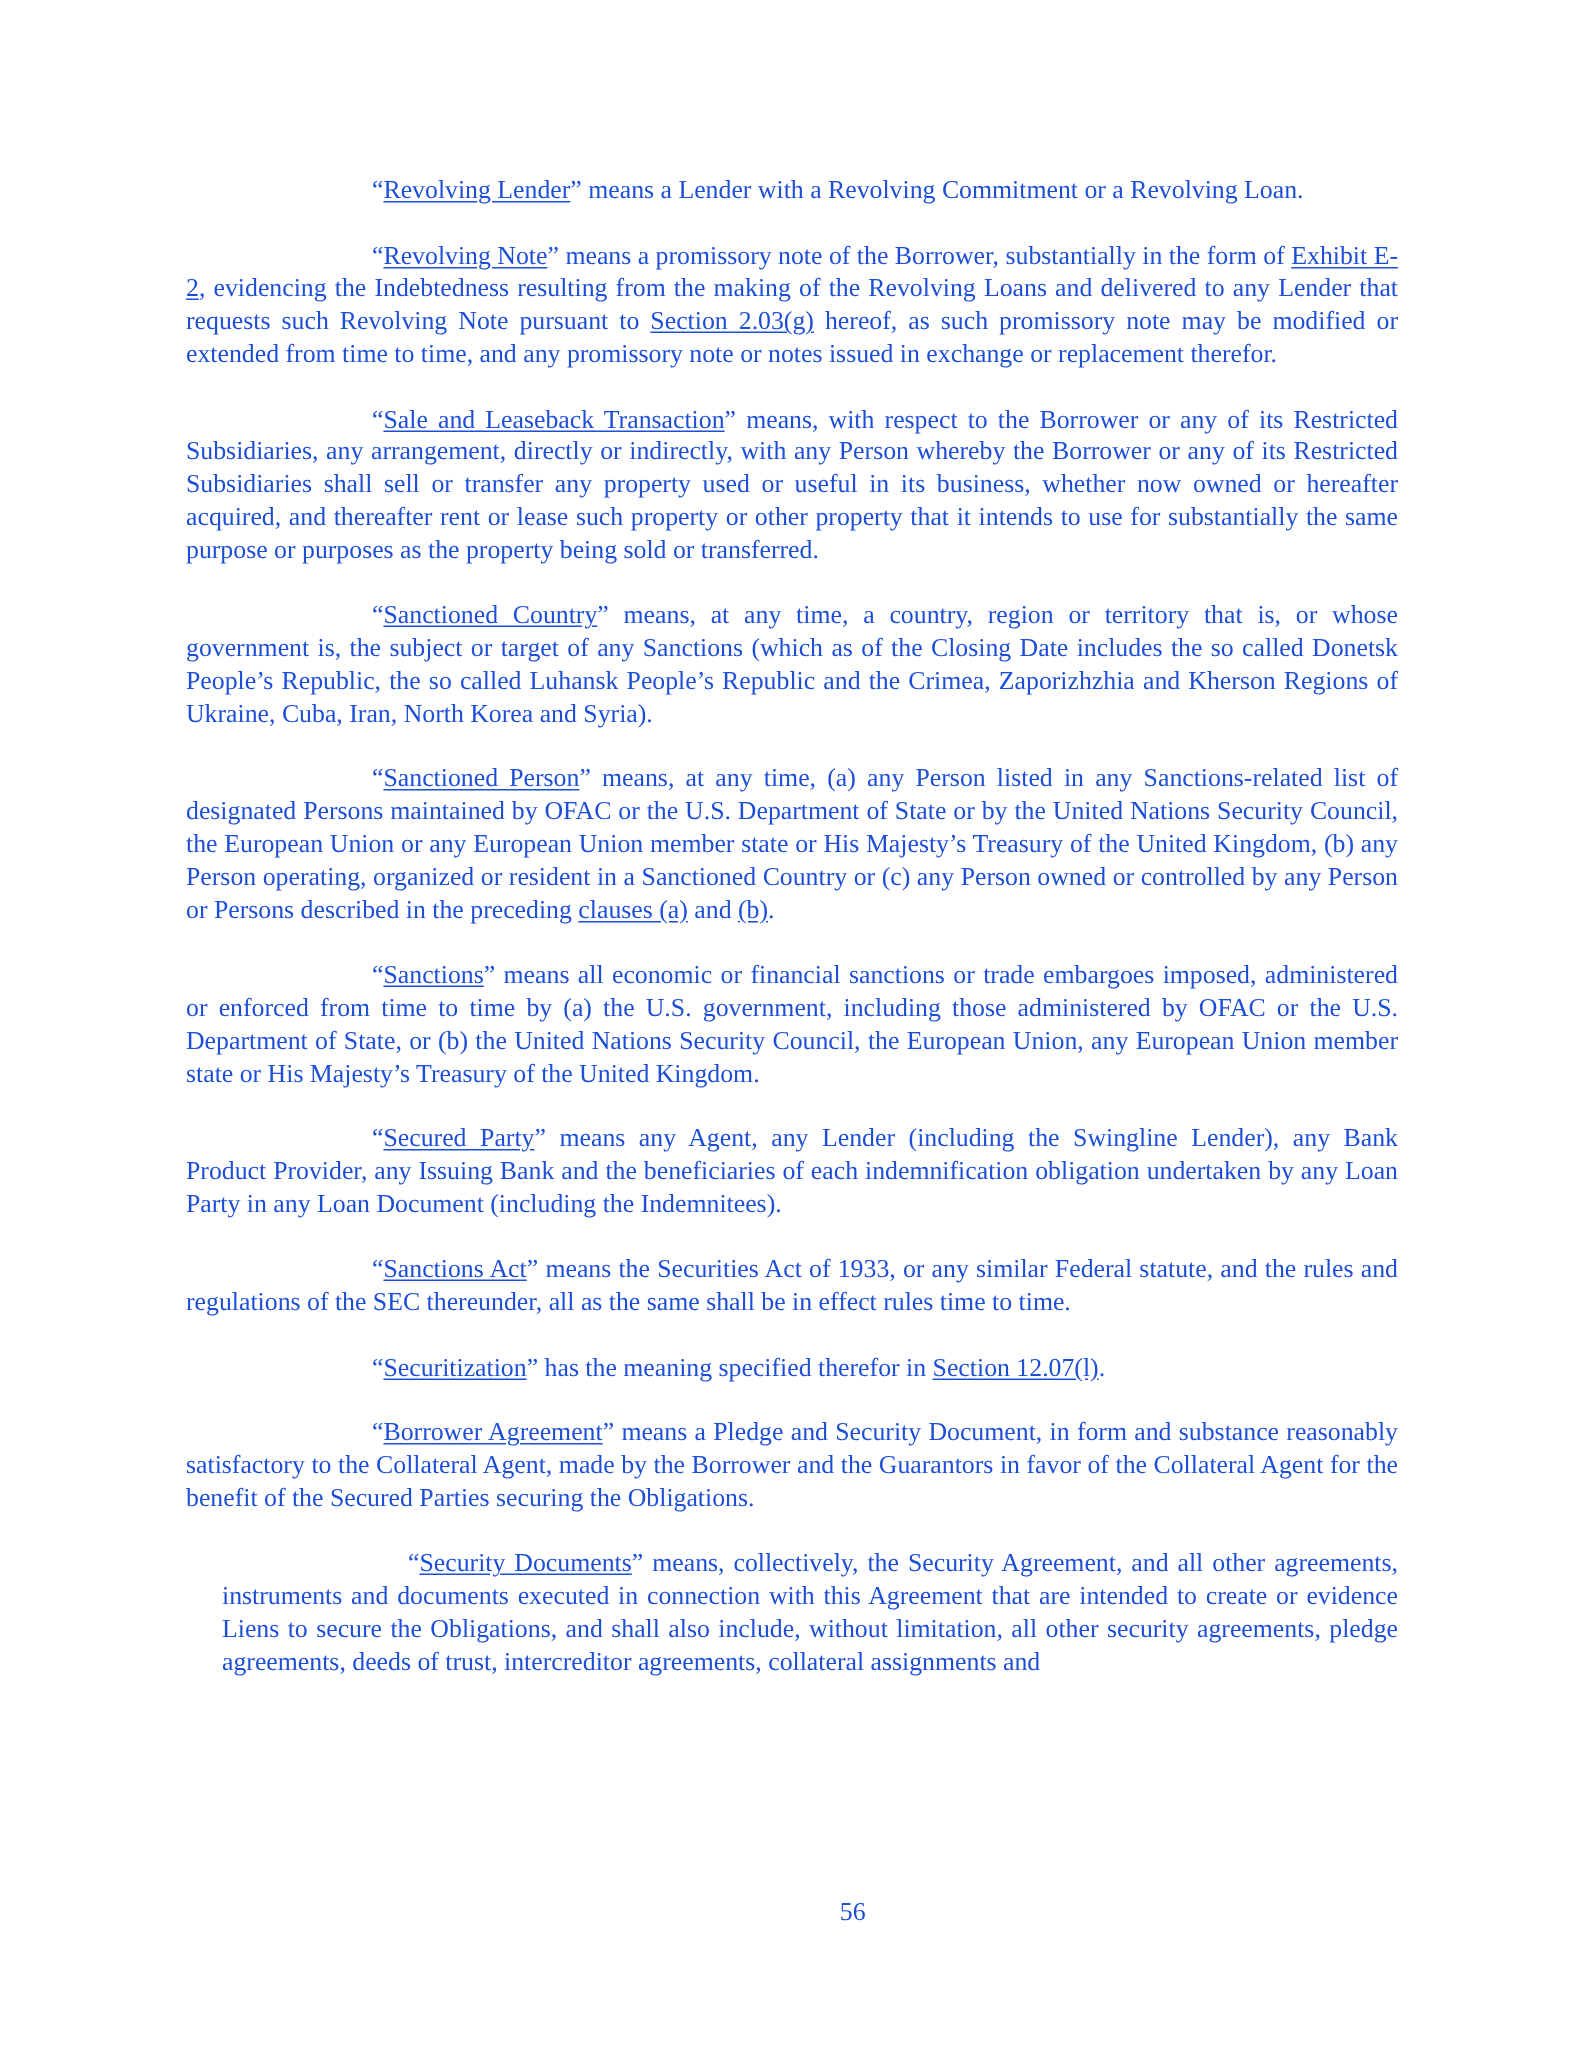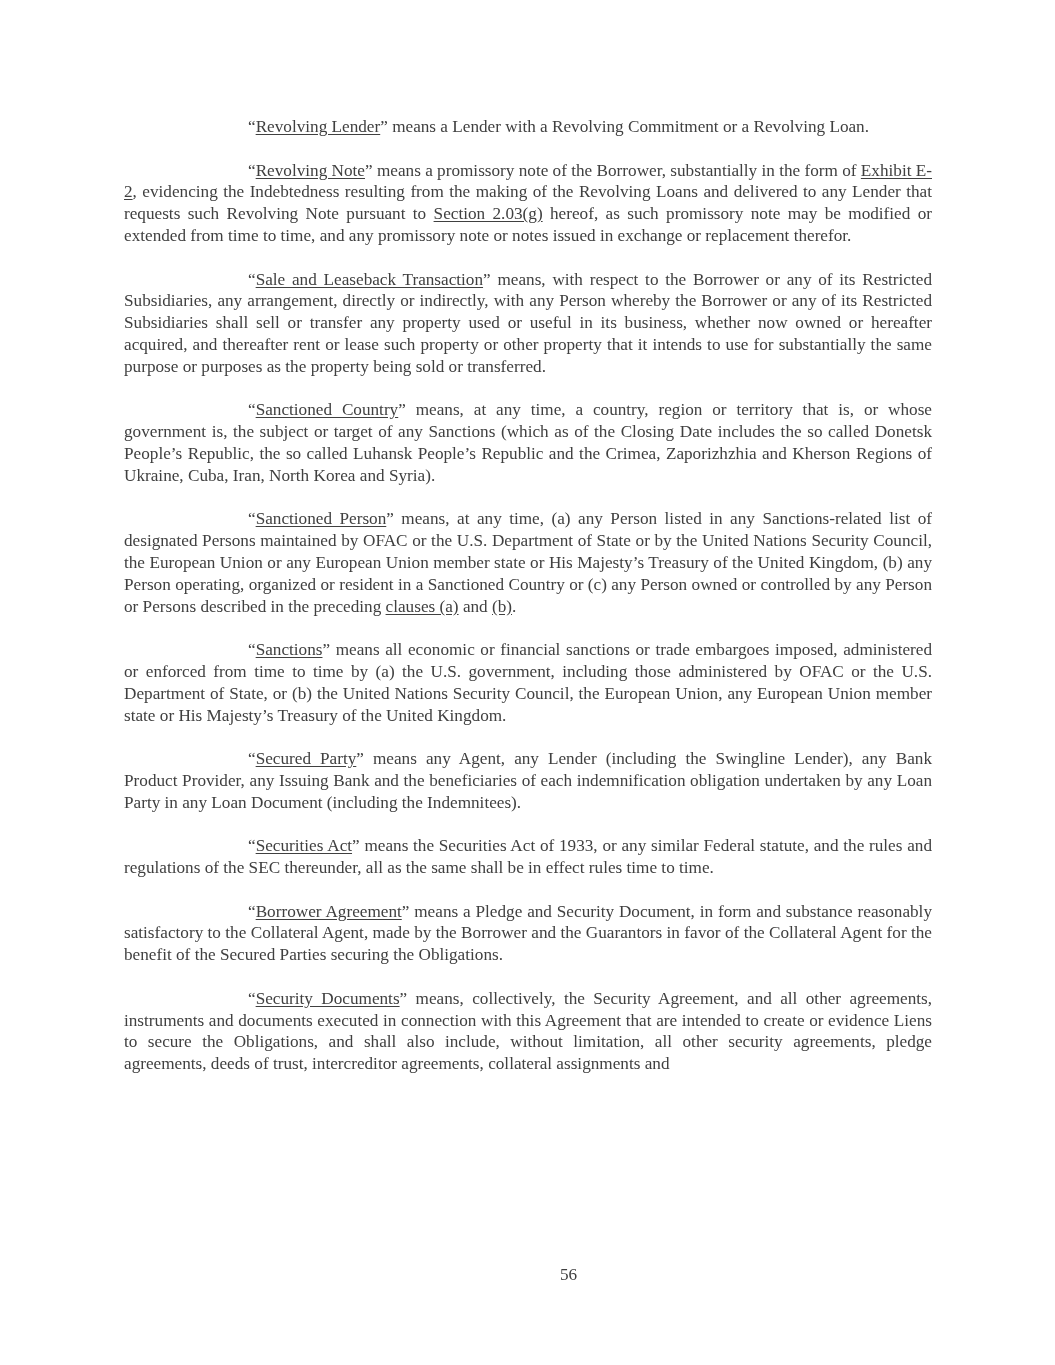--- a/index.html
+++ b/index.html
@@ -5,39 +5,40 @@
   html, body {
     margin: 0;
     padding: 0;
     background: #ffffff;
   }
   .page {
     position: relative;
     width: 1055px;
     height: 1365px;
     background: #ffffff;
-    color: #404040;
+    color: #1d4ed8;
     font-family: "Liberation Serif", "DejaVu Serif", serif;
     font-size: 17.2px;
     line-height: 21.8px;
     overflow: hidden;
   }
   .content {
     position: absolute;
     left: 124px;
     top: 116px;
     width: 808px;
   }
   .para {
     margin: 0 0 21.8px 0;
     text-align: justify;
     text-indent: 124px;
   }
   .para:last-child {
     margin-bottom: 0;
+    margin-left: 24px;
   }
   .u {
     text-decoration: underline;
     text-underline-offset: 2px;
   }
   .page-number {
     position: absolute;
     left: 0;
     top: 1264px;
     width: 100%;
@@ -50,18 +51,19 @@
 
 <div class="page">
   <div class="content">
       <p class="para"><span>“</span><span class="u">Revolving Lender</span><span>” means a Lender with a Revolving Commitment or a Revolving Loan.</span></p>
       <p class="para"><span>“</span><span class="u">Revolving Note</span><span>” means a promissory note of the Borrower, substantially in the form of </span><span class="u">Exhibit E-2</span><span>, evidencing the Indebtedness resulting from the making of the Revolving Loans and delivered to any Lender that requests such Revolving Note pursuant to </span><span class="u">Section 2.03(g)</span><span> hereof, as such promissory note may be modified or extended from time to time, and any promissory note or notes issued in exchange or replacement therefor.</span></p>
       <p class="para"><span>“</span><span class="u">Sale and Leaseback Transaction</span><span>” means, with respect to the Borrower or any of its Restricted Subsidiaries, any arrangement, directly or indirectly, with any Person whereby the Borrower or any of its Restricted Subsidiaries shall sell or transfer any property used or useful in its business, whether now owned or hereafter acquired, and thereafter rent or lease such property or other property that it intends to use for substantially the same purpose or purposes as the property being sold or transferred.</span></p>
       <p class="para"><span>“</span><span class="u">Sanctioned Country</span><span>” means, at any time, a country, region or territory that is, or whose government is, the subject or target of any Sanctions (which as of the Closing Date includes the so called Donetsk People’s Republic, the so called Luhansk People’s Republic and the Crimea, Zaporizhzhia and Kherson Regions of Ukraine, Cuba, Iran, North Korea and Syria).</span></p>
       <p class="para"><span>“</span><span class="u">Sanctioned Person</span><span>” means, at any time, (a) any Person listed in any Sanctions-related list of designated Persons maintained by OFAC or the U.S. Department of State or by the United Nations Security Council, the European Union or any European Union member state or His Majesty’s Treasury of the United Kingdom, (b) any Person operating, organized or resident in a Sanctioned Country or (c) any Person owned or controlled by any Person or Persons described in the preceding </span><span class="u">clauses (a)</span><span> and </span><span class="u">(b)</span><span>.</span></p>
       <p class="para"><span>“</span><span class="u">Sanctions</span><span>” means all economic or financial sanctions or trade embargoes imposed, administered or enforced from time to time by (a) the U.S. government, including those administered by OFAC or the U.S. Department of State, or (b) the United Nations Security Council, the European Union, any European Union member state or His Majesty’s Treasury of the United Kingdom.</span></p>
       <p class="para"><span>“</span><span class="u">Secured Party</span><span>” means any Agent, any Lender (including the Swingline Lender), any Bank Product Provider, any Issuing Bank and the beneficiaries of each indemnification obligation undertaken by any Loan Party in any Loan Document (including the Indemnitees).</span></p>
-      <p class="para"><span>“</span><span class="u">Securities Act</span><span>” means the Securities Act of 1933, or any similar Federal statute, and the rules and regulations of the SEC thereunder, all as the same shall be in effect rules time to time.</span></p>
+      <p class="para"><span>“</span><span class="u">Sanctions Act</span><span>” means the Securities Act of 1933, or any similar Federal statute, and the rules and regulations of the SEC thereunder, all as the same shall be in effect rules time to time.</span></p>
+      <p class="para"><span>“</span><span class="u">Securitization</span><span>” has the meaning specified therefor in </span><span class="u">Section 12.07(l)</span><span>.</span></p>
       <p class="para"><span>“</span><span class="u">Borrower Agreement</span><span>” means a Pledge and Security Document, in form and substance reasonably satisfactory to the Collateral Agent, made by the Borrower and the Guarantors in favor of the Collateral Agent for the benefit of the Secured Parties securing the Obligations.</span></p>
       <p class="para"><span>“</span><span class="u">Security Documents</span><span>” means, collectively, the Security Agreement, and all other agreements, instruments and documents executed in connection with this Agreement that are intended to create or evidence Liens to secure the Obligations, and shall also include, without limitation, all other security agreements, pledge agreements, deeds of trust, intercreditor agreements, collateral assignments and</span></p>
     </div>
   <div class="page-number">56</div>
 </div>
 
 </body></html>

